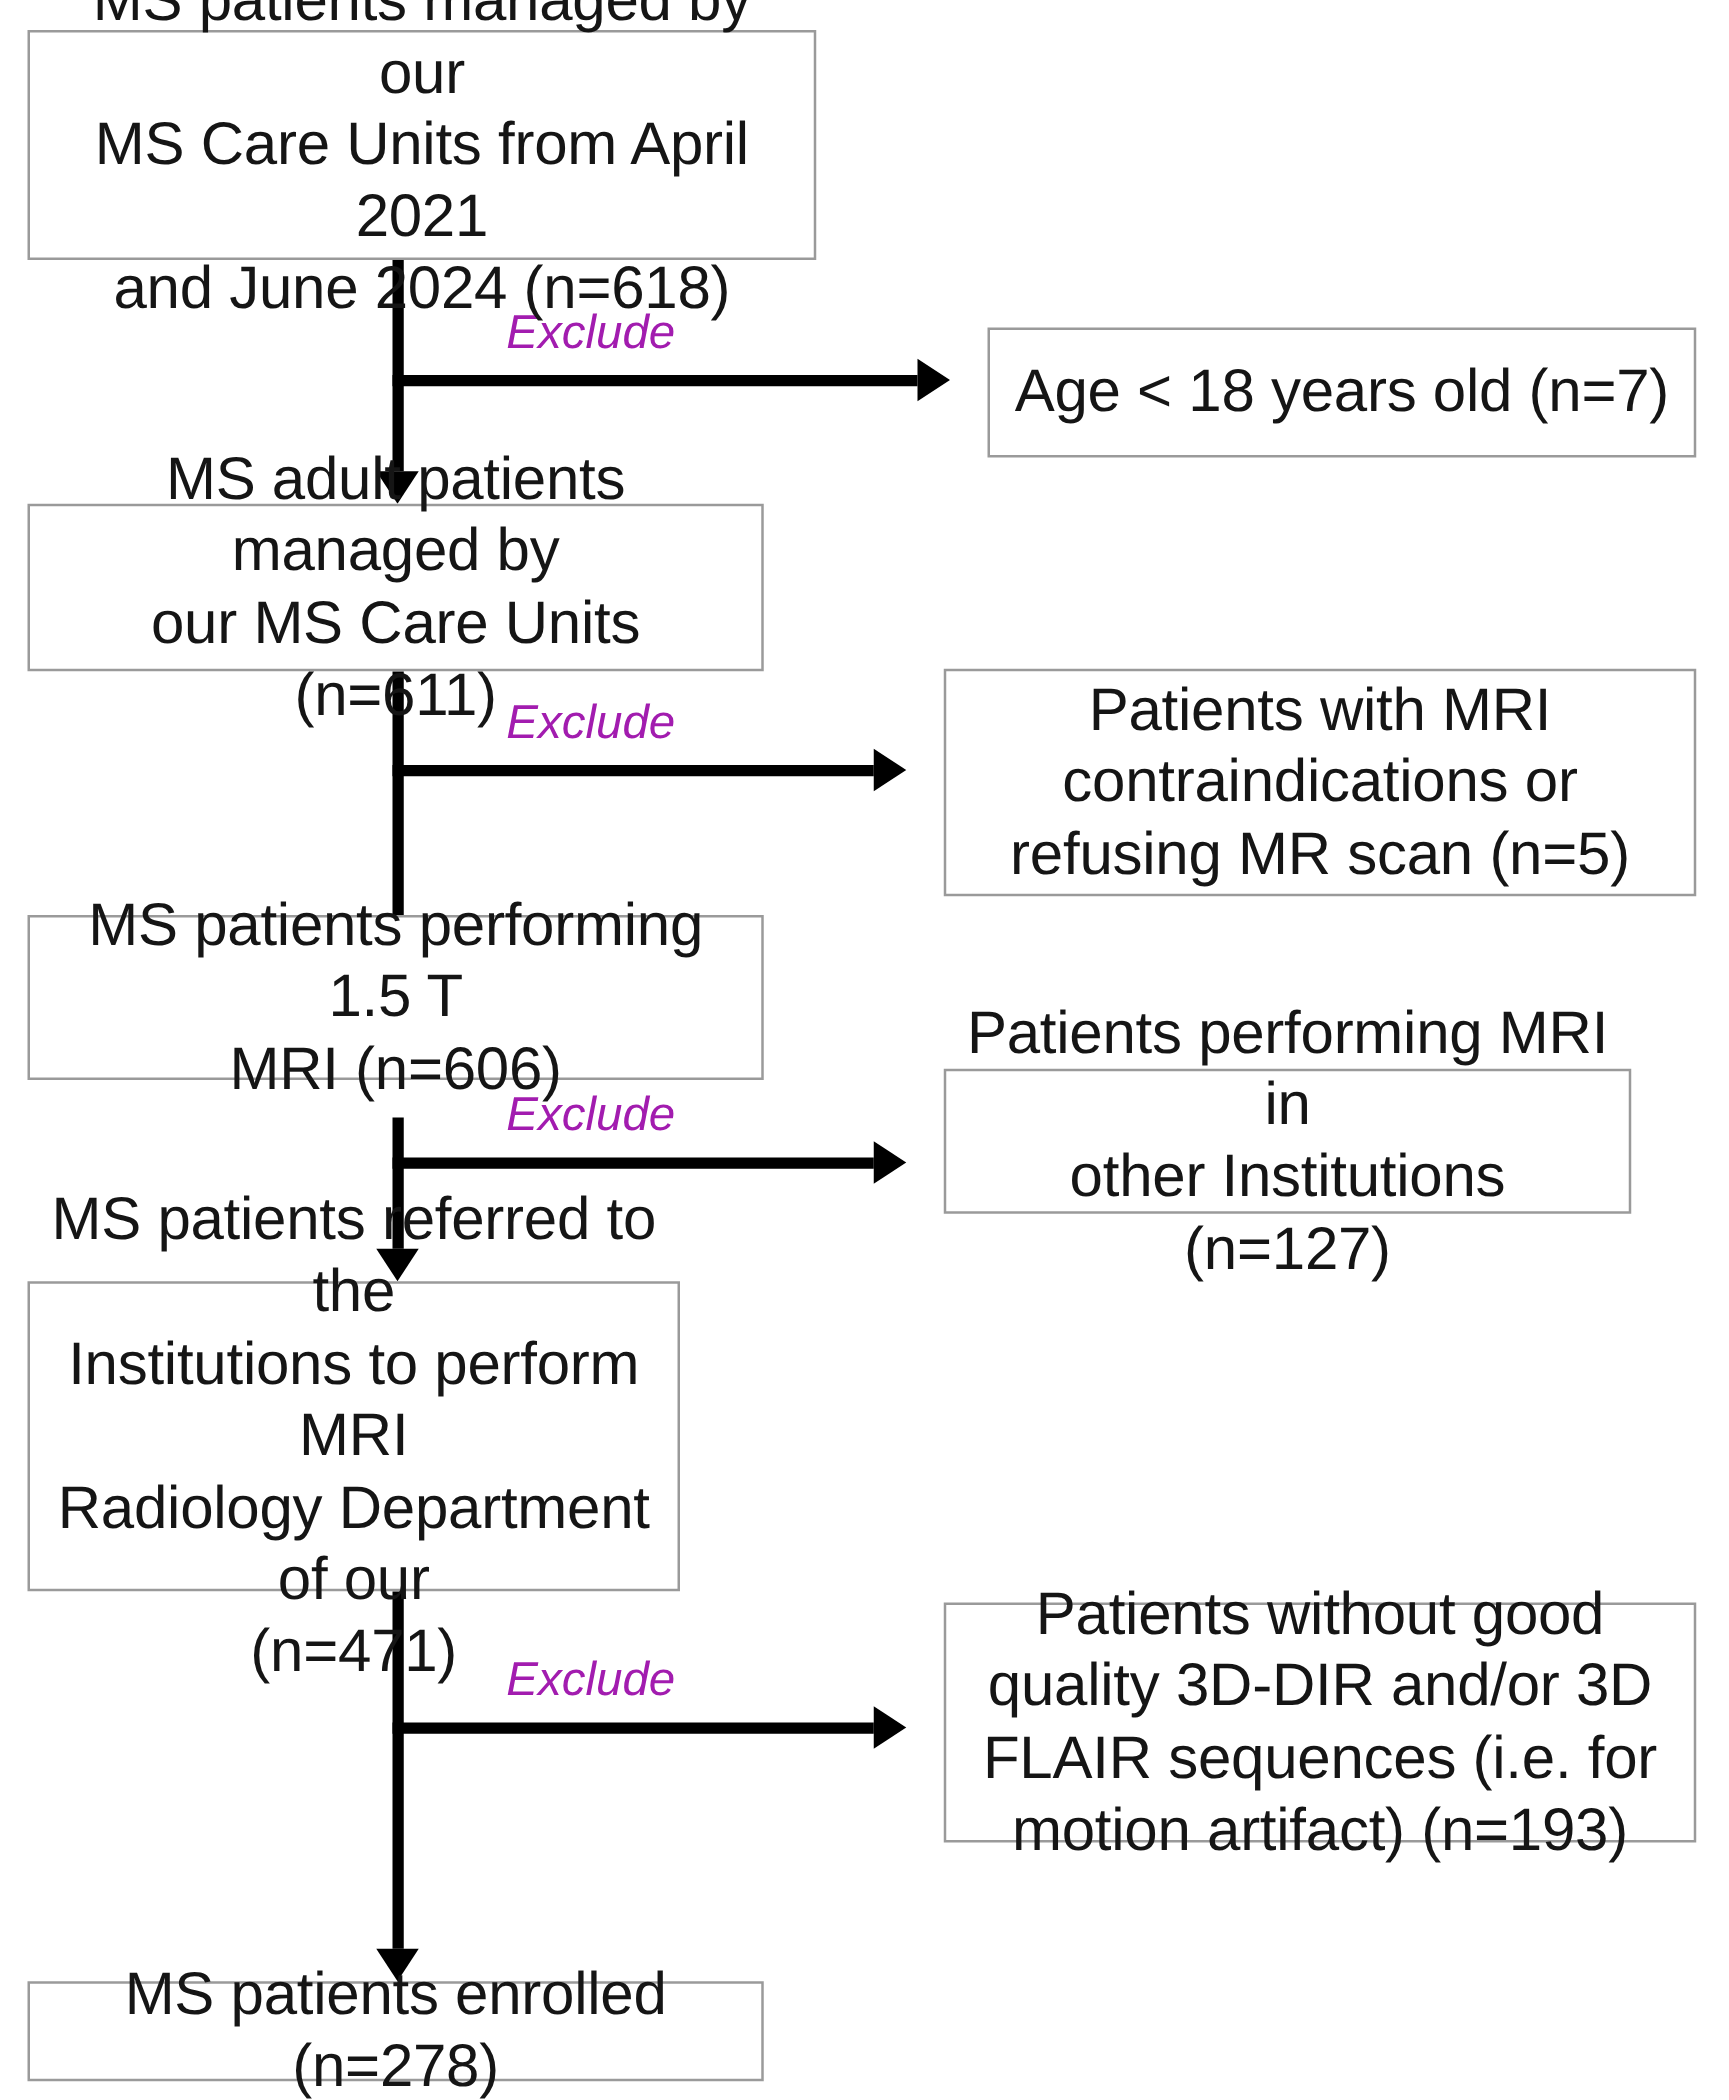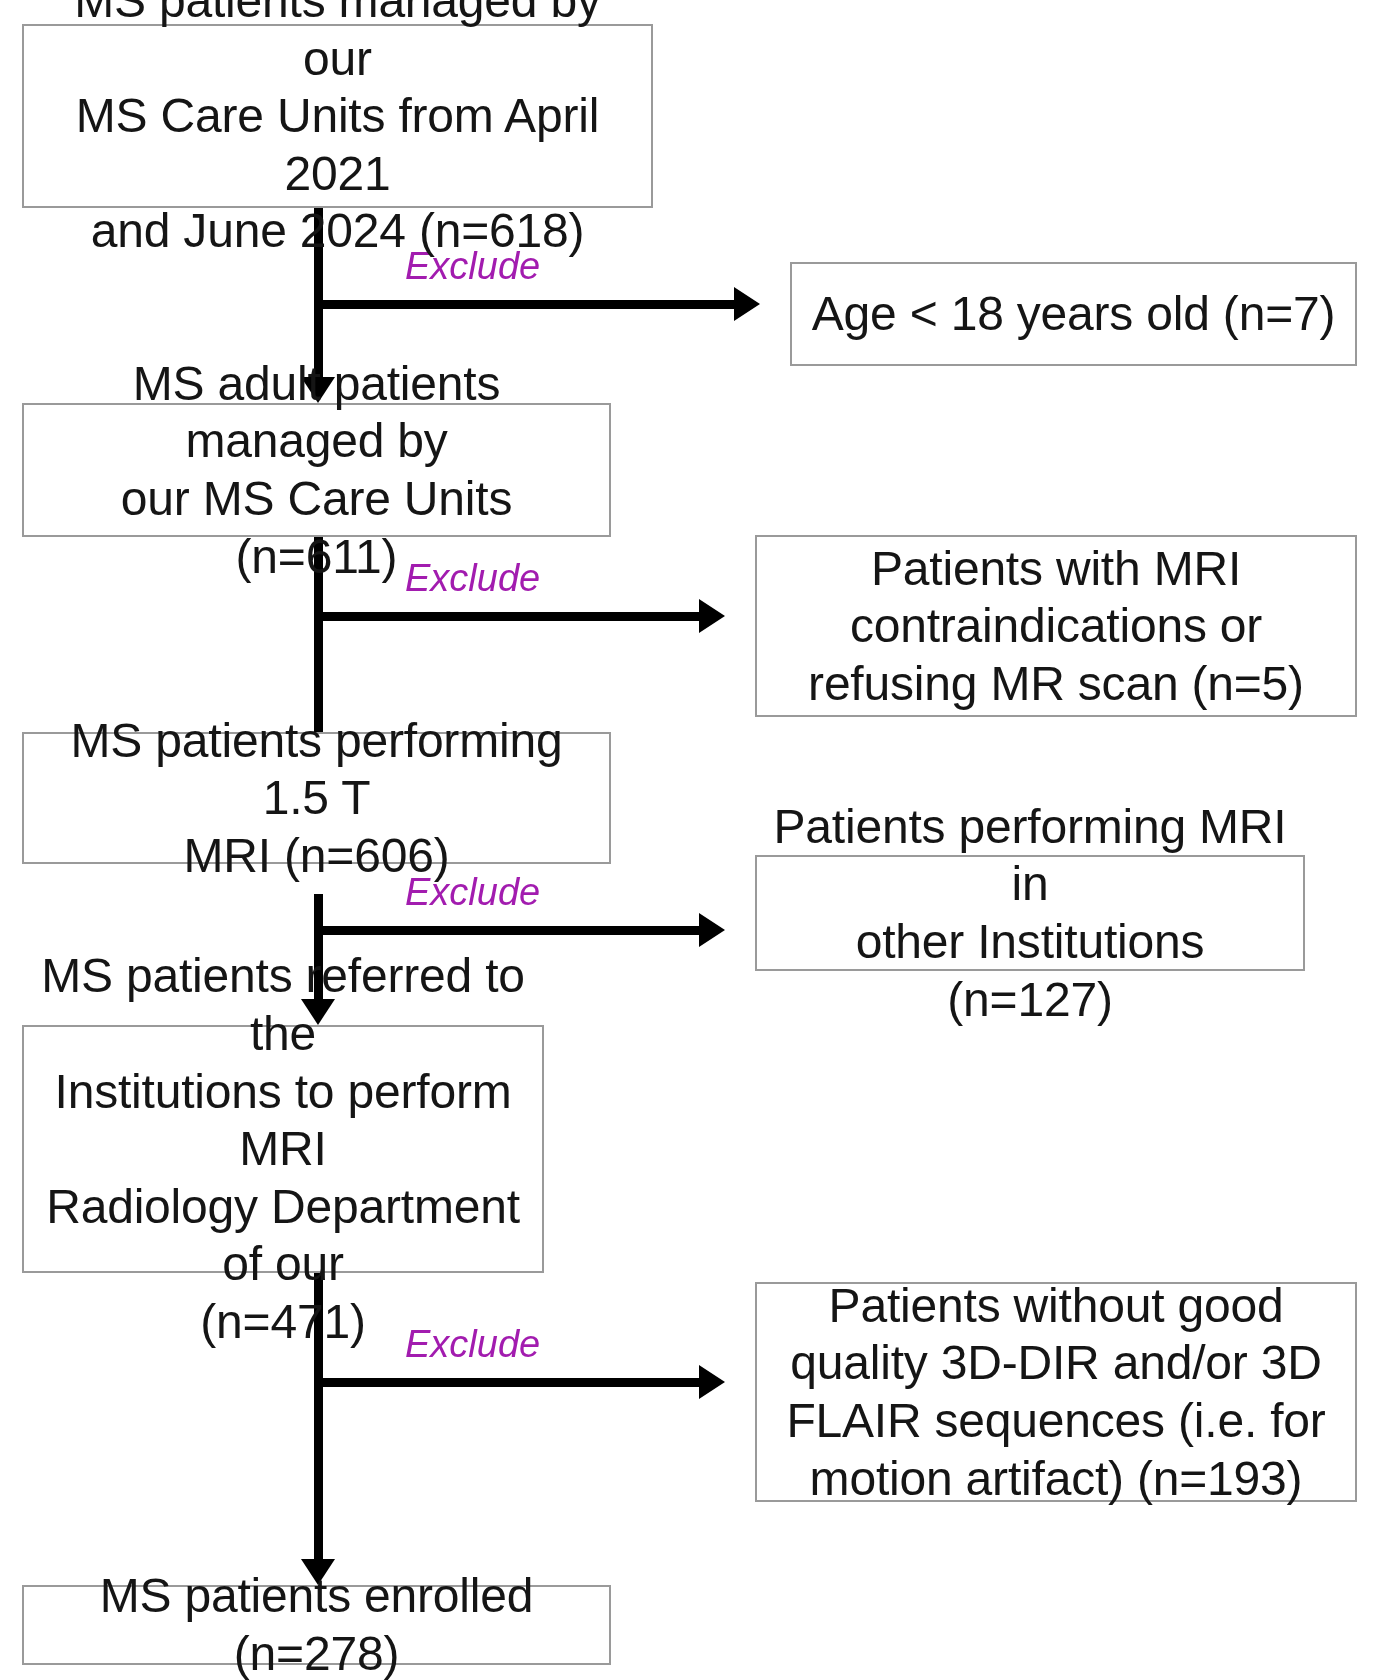--- a/index.html
+++ b/index.html
@@ -39,21 +39,21 @@
   .n1 { left: 22px;  top: 24px;   width: 631px; height: 184px; }
   .n2 { left: 22px;  top: 403px;  width: 589px; height: 134px; }
   .n3 { left: 22px;  top: 732px;  width: 589px; height: 132px; }
   .n4 { left: 22px;  top: 1025px; width: 522px; height: 248px; }
   .n5 { left: 22px;  top: 1585px; width: 589px; height: 80px;  }
 
   
   .e1 { left: 790px; top: 262px;  width: 567px; height: 104px;  }
   .e2 { left: 755px; top: 521px;  width: 602px; height: 182px; margin-top: 14px; }
   .e3 { left: 755px; top: 855px;  width: 550px; height: 116px; }
-  .e4 { left: 755px; top: 1282px; width: 602px; height: 220px; }
+  .e4 { left: 755px; top: 1282px; width: 602px; height: 192px; }
 
   
   .vline {
     position: absolute;
     width: 9px;
     background: #000000;
     left: 314px;
   }
   .arrow-down-head {
     position: absolute;

